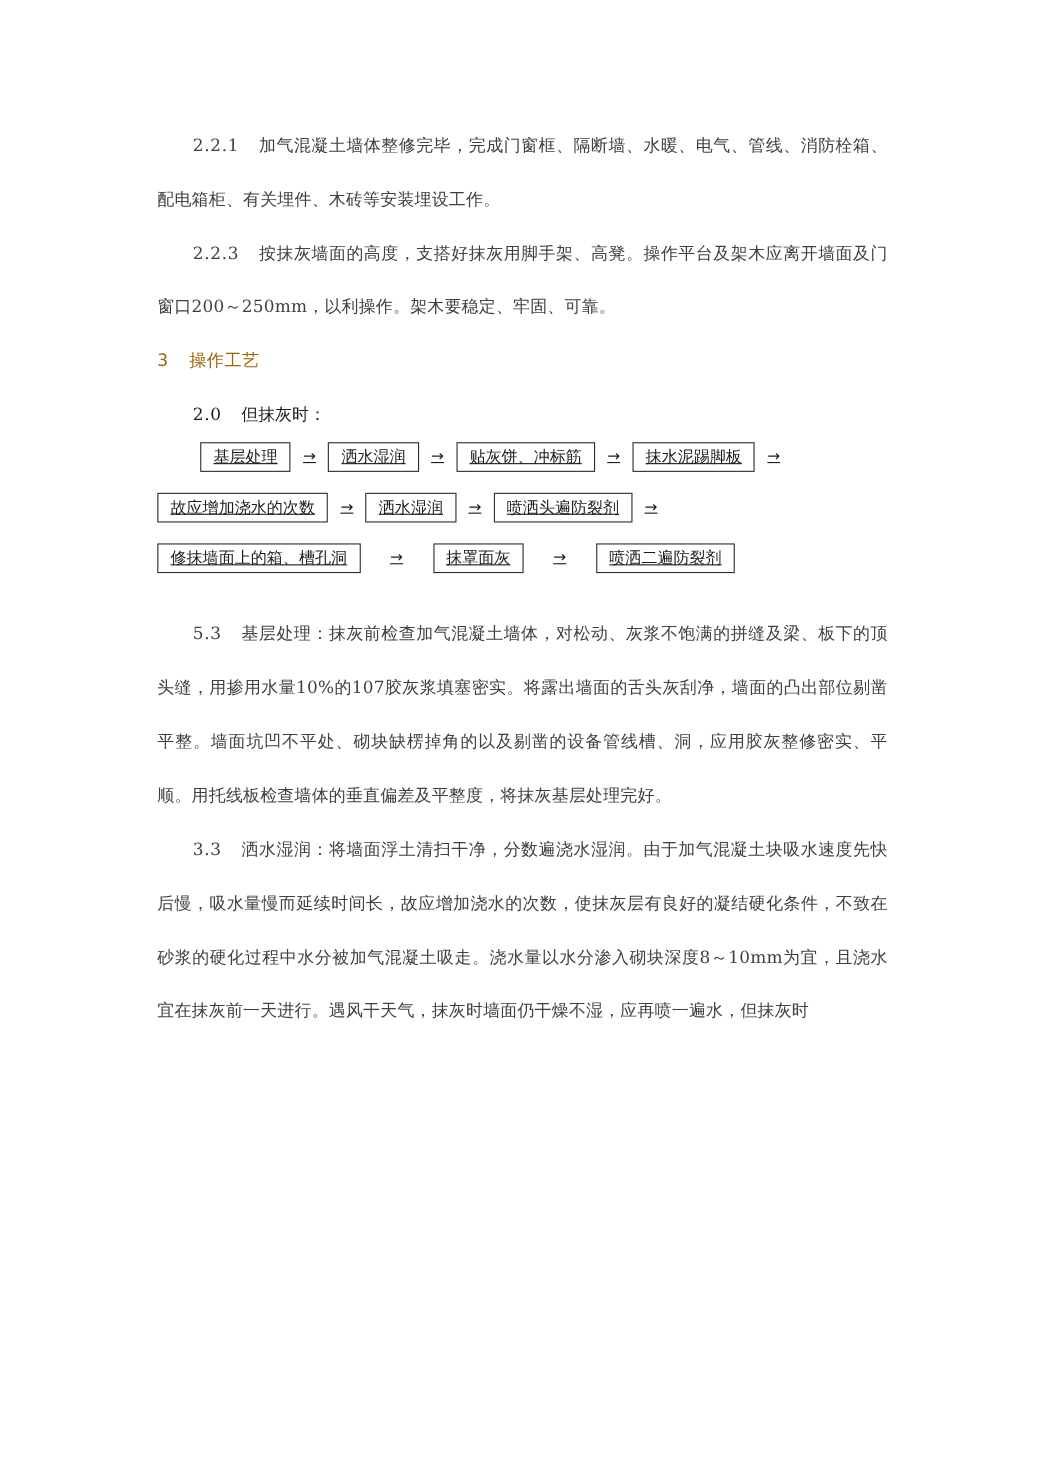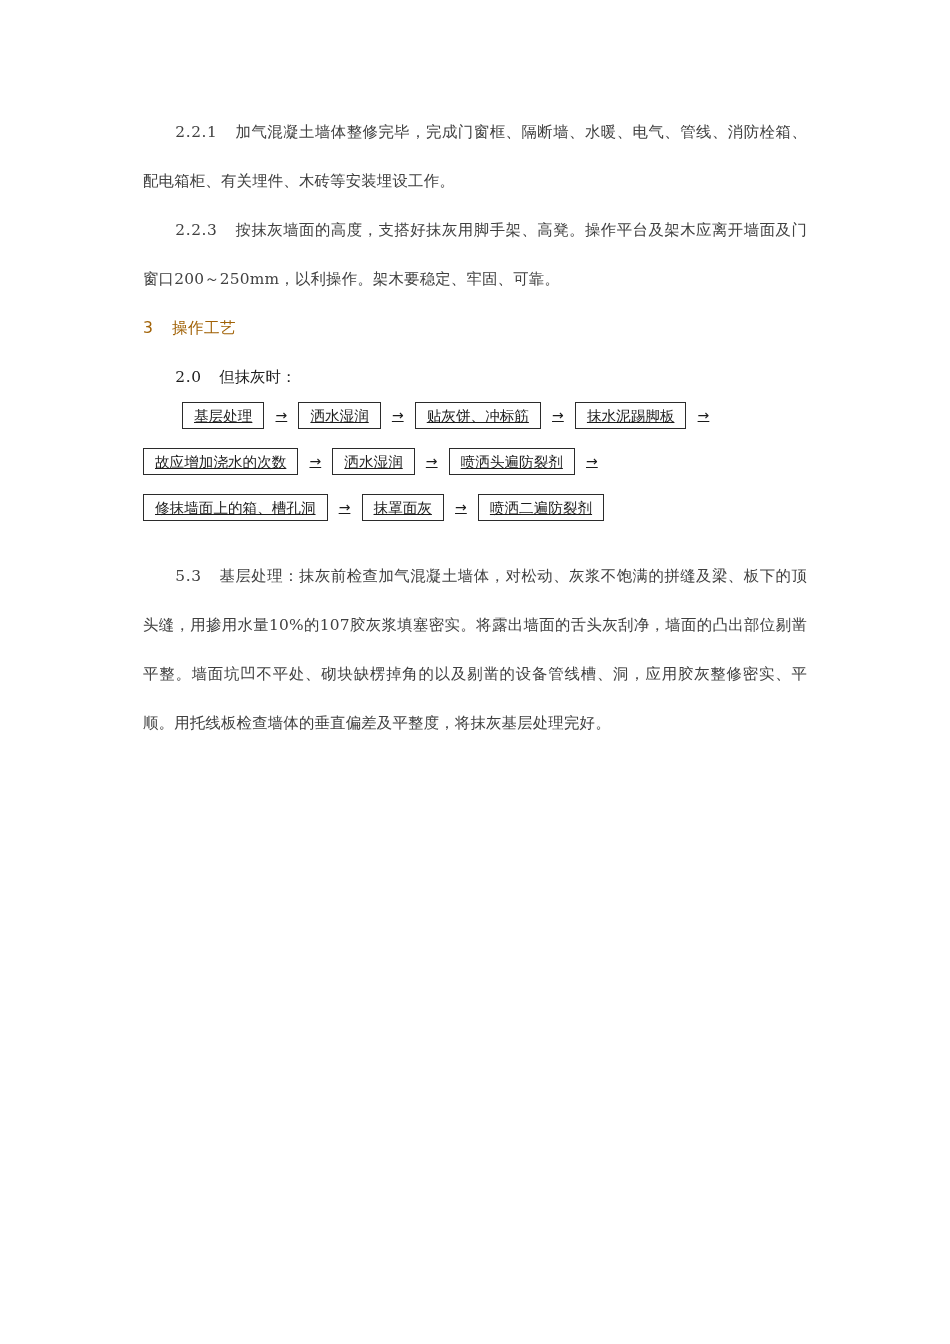--- a/index.html
+++ b/index.html
@@ -84,21 +84,21 @@
   .flow-row {
     display: flex;
     align-items: flex-start;
     height: 46px;
     margin: 0;
     padding: 0;
     text-decoration: underline;
   }
   .flow-row.r1 { padding-left: 39px; }
   .flow-row.r2 { padding-left: 0px; }
-  .flow-row.r3 { padding-left: 0px; }
+  .flow-row.r3 { padding-left: 0px; gap: 16px; }
   .flow-box {
     border: 1px solid #2b2b2b;
     background: #ffffff;
     font-family: "DejaVu Serif", "Liberation Serif", serif;
     font-size: 14.6px;
     color: #1c1c1c;
     height: 27px;
     line-height: 25px;
     padding: 0 11px;
     white-space: nowrap;
@@ -163,15 +163,16 @@
         <span class="arrow">→</span>
         <span class="flow-box">喷洒二遍防裂剂</span>
       </div>
 
     </div>
 
     <div class="spacer-sm"></div>
 
     <p class="para indent"><span class="num">5.3</span><span class="numgap"></span><span>基层处理：抹灰前检查加气混凝土墙体，对松动、灰浆不饱满的拼缝及梁、板下的顶头缝，用掺用水量10%的107胶灰浆填塞密实。将露出墙面的舌头灰刮净，墙面的凸出部位剔凿平整。墙面坑凹不平处、砌块缺楞掉角的以及剔凿的设备管线槽、洞，应用胶灰整修密实、平顺。用托线板检查墙体的垂直偏差及平整度，将抹灰基层处理完好。</span></p>
 
+    <p class="para indent"><span class="num">3.3</span><span class="numgap"></span><span>洒水湿润：将墙面浮土清扫干净，分数遍浇水湿润。由于加气混凝土块吸水速度先快后慢，吸水量慢而延续时间长，故应增加浇水的次数，使抹灰层有良好的凝结硬化条件，不致在砂浆的硬化过程中水分被加气混凝土吸走。浇水量以水分渗入砌块深度8～10mm为宜，且浇水宜在抹灰前一天进行。遇风干天气，抹灰时墙面仍干燥不湿，应再喷一遍水，但抹灰时</span></p>
 
   </div>
 </div>
 
 </body></html>

